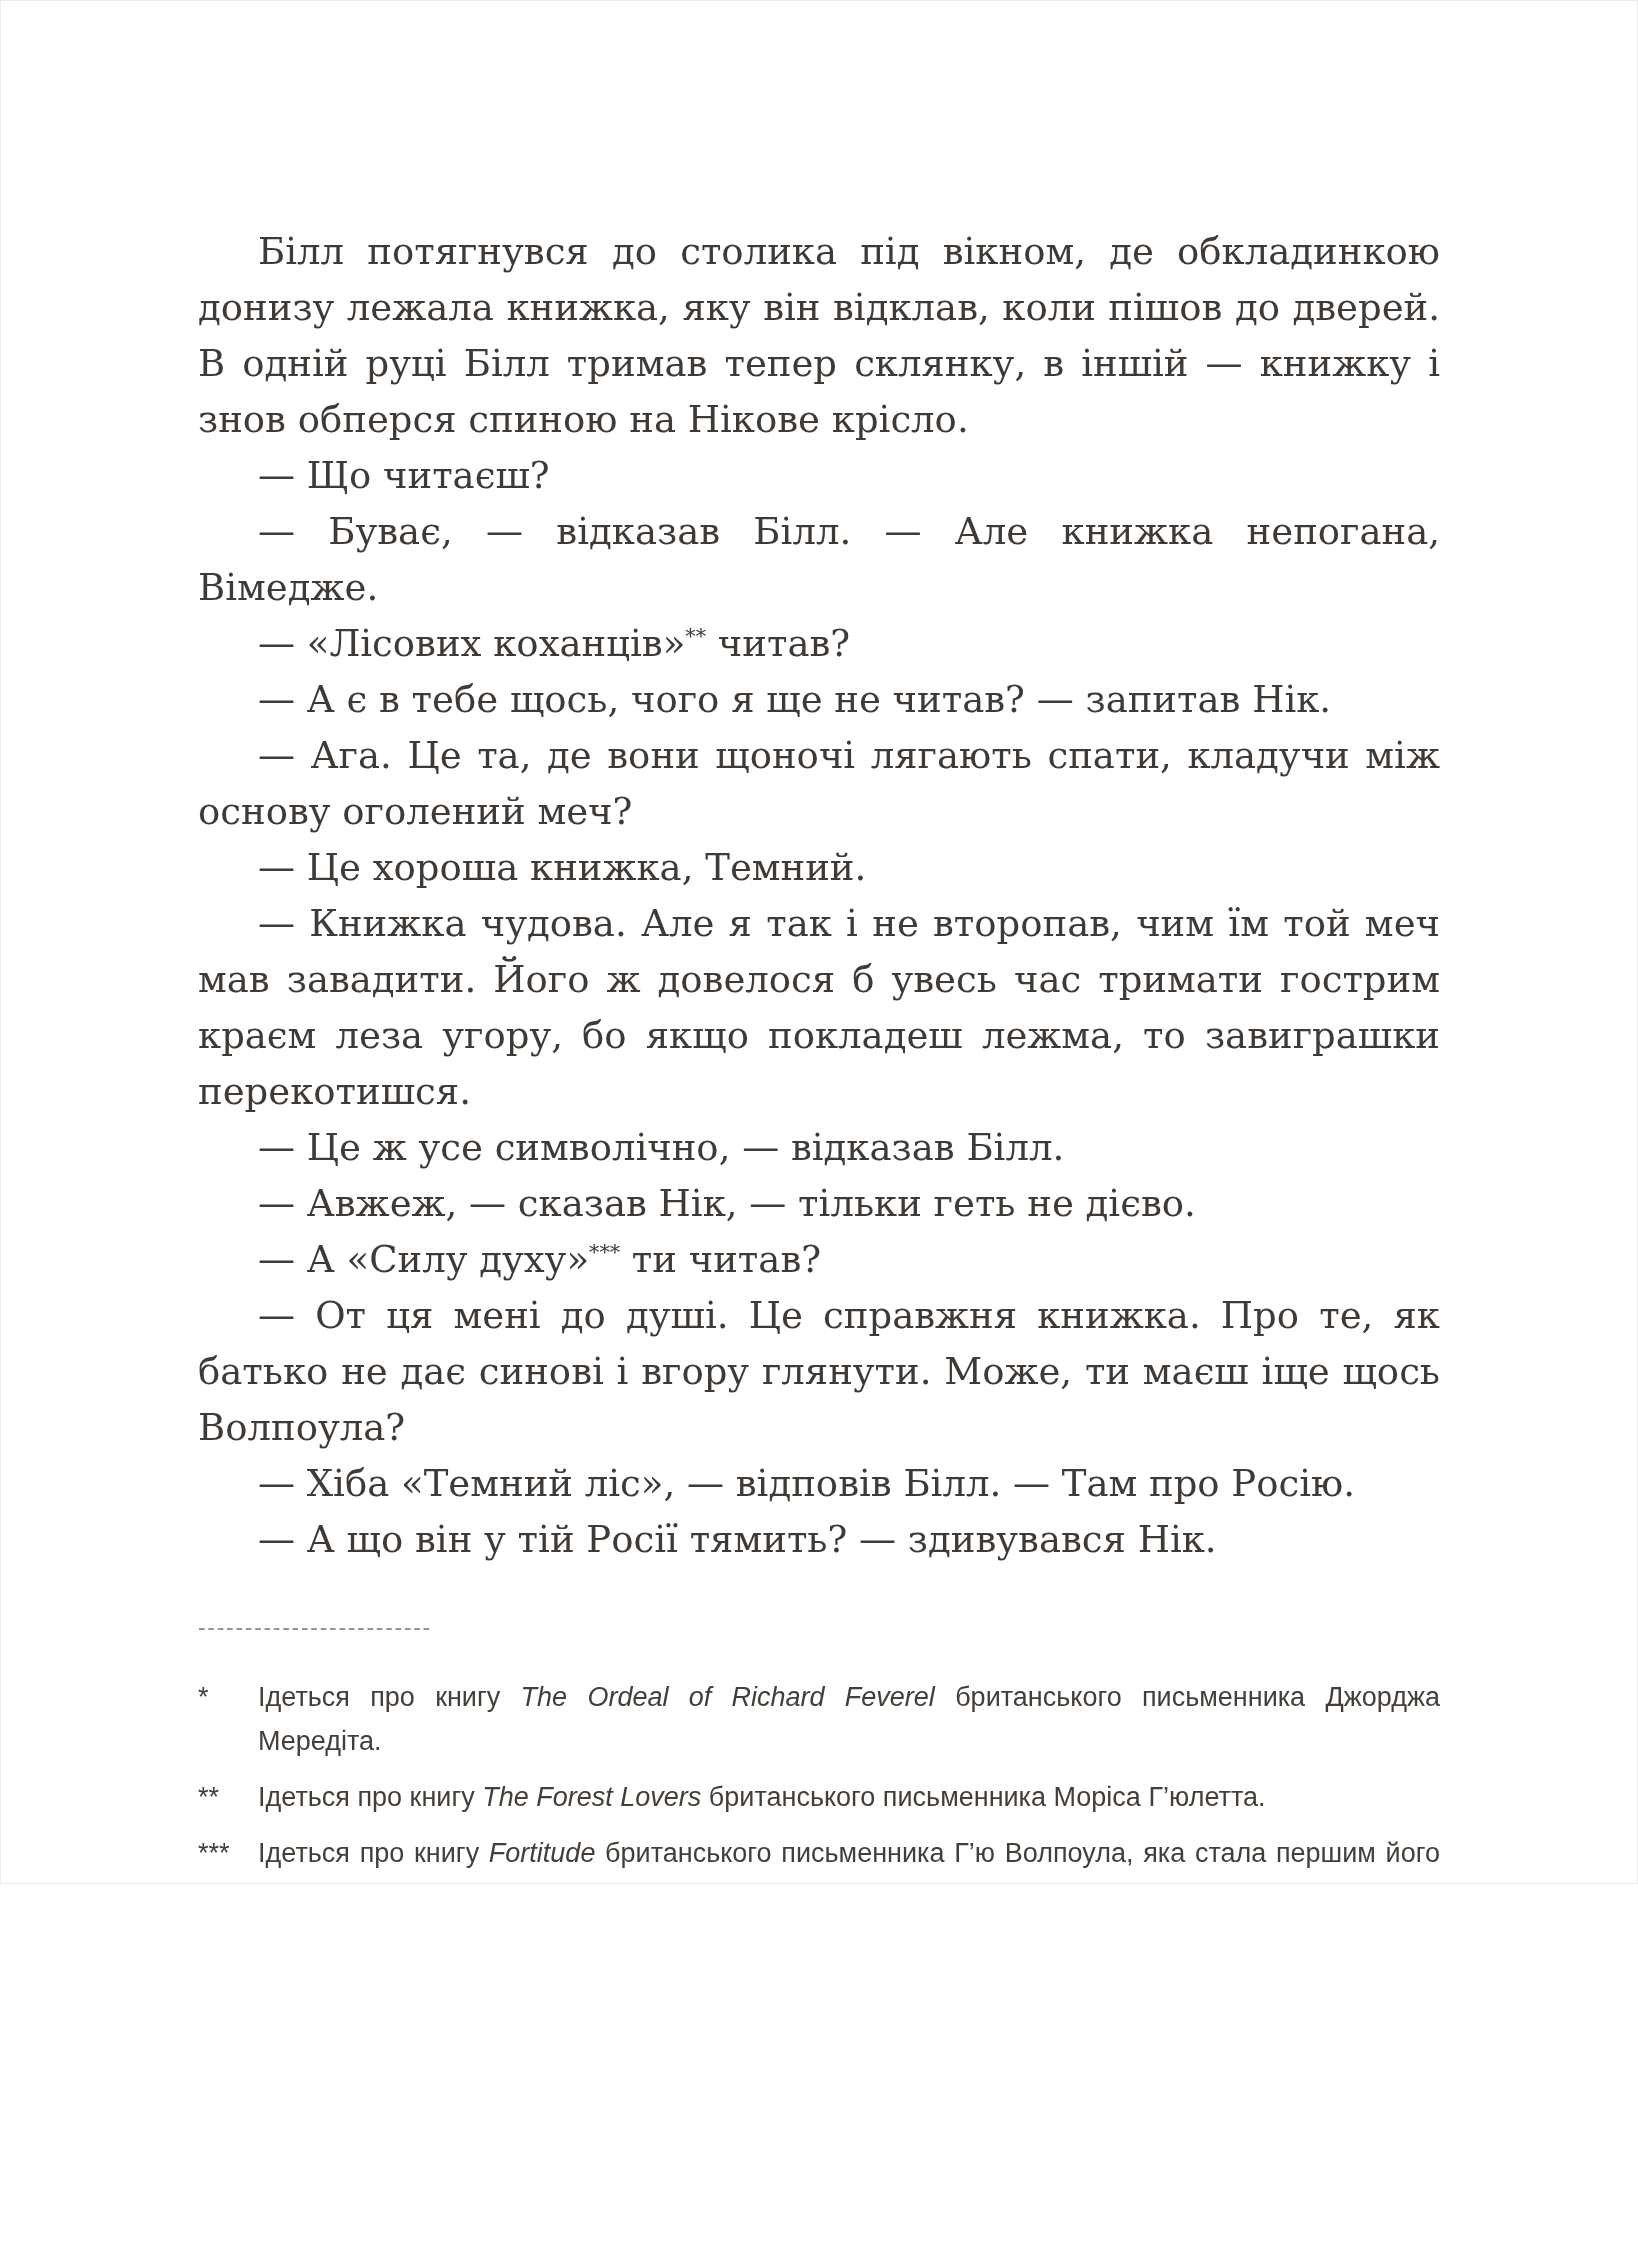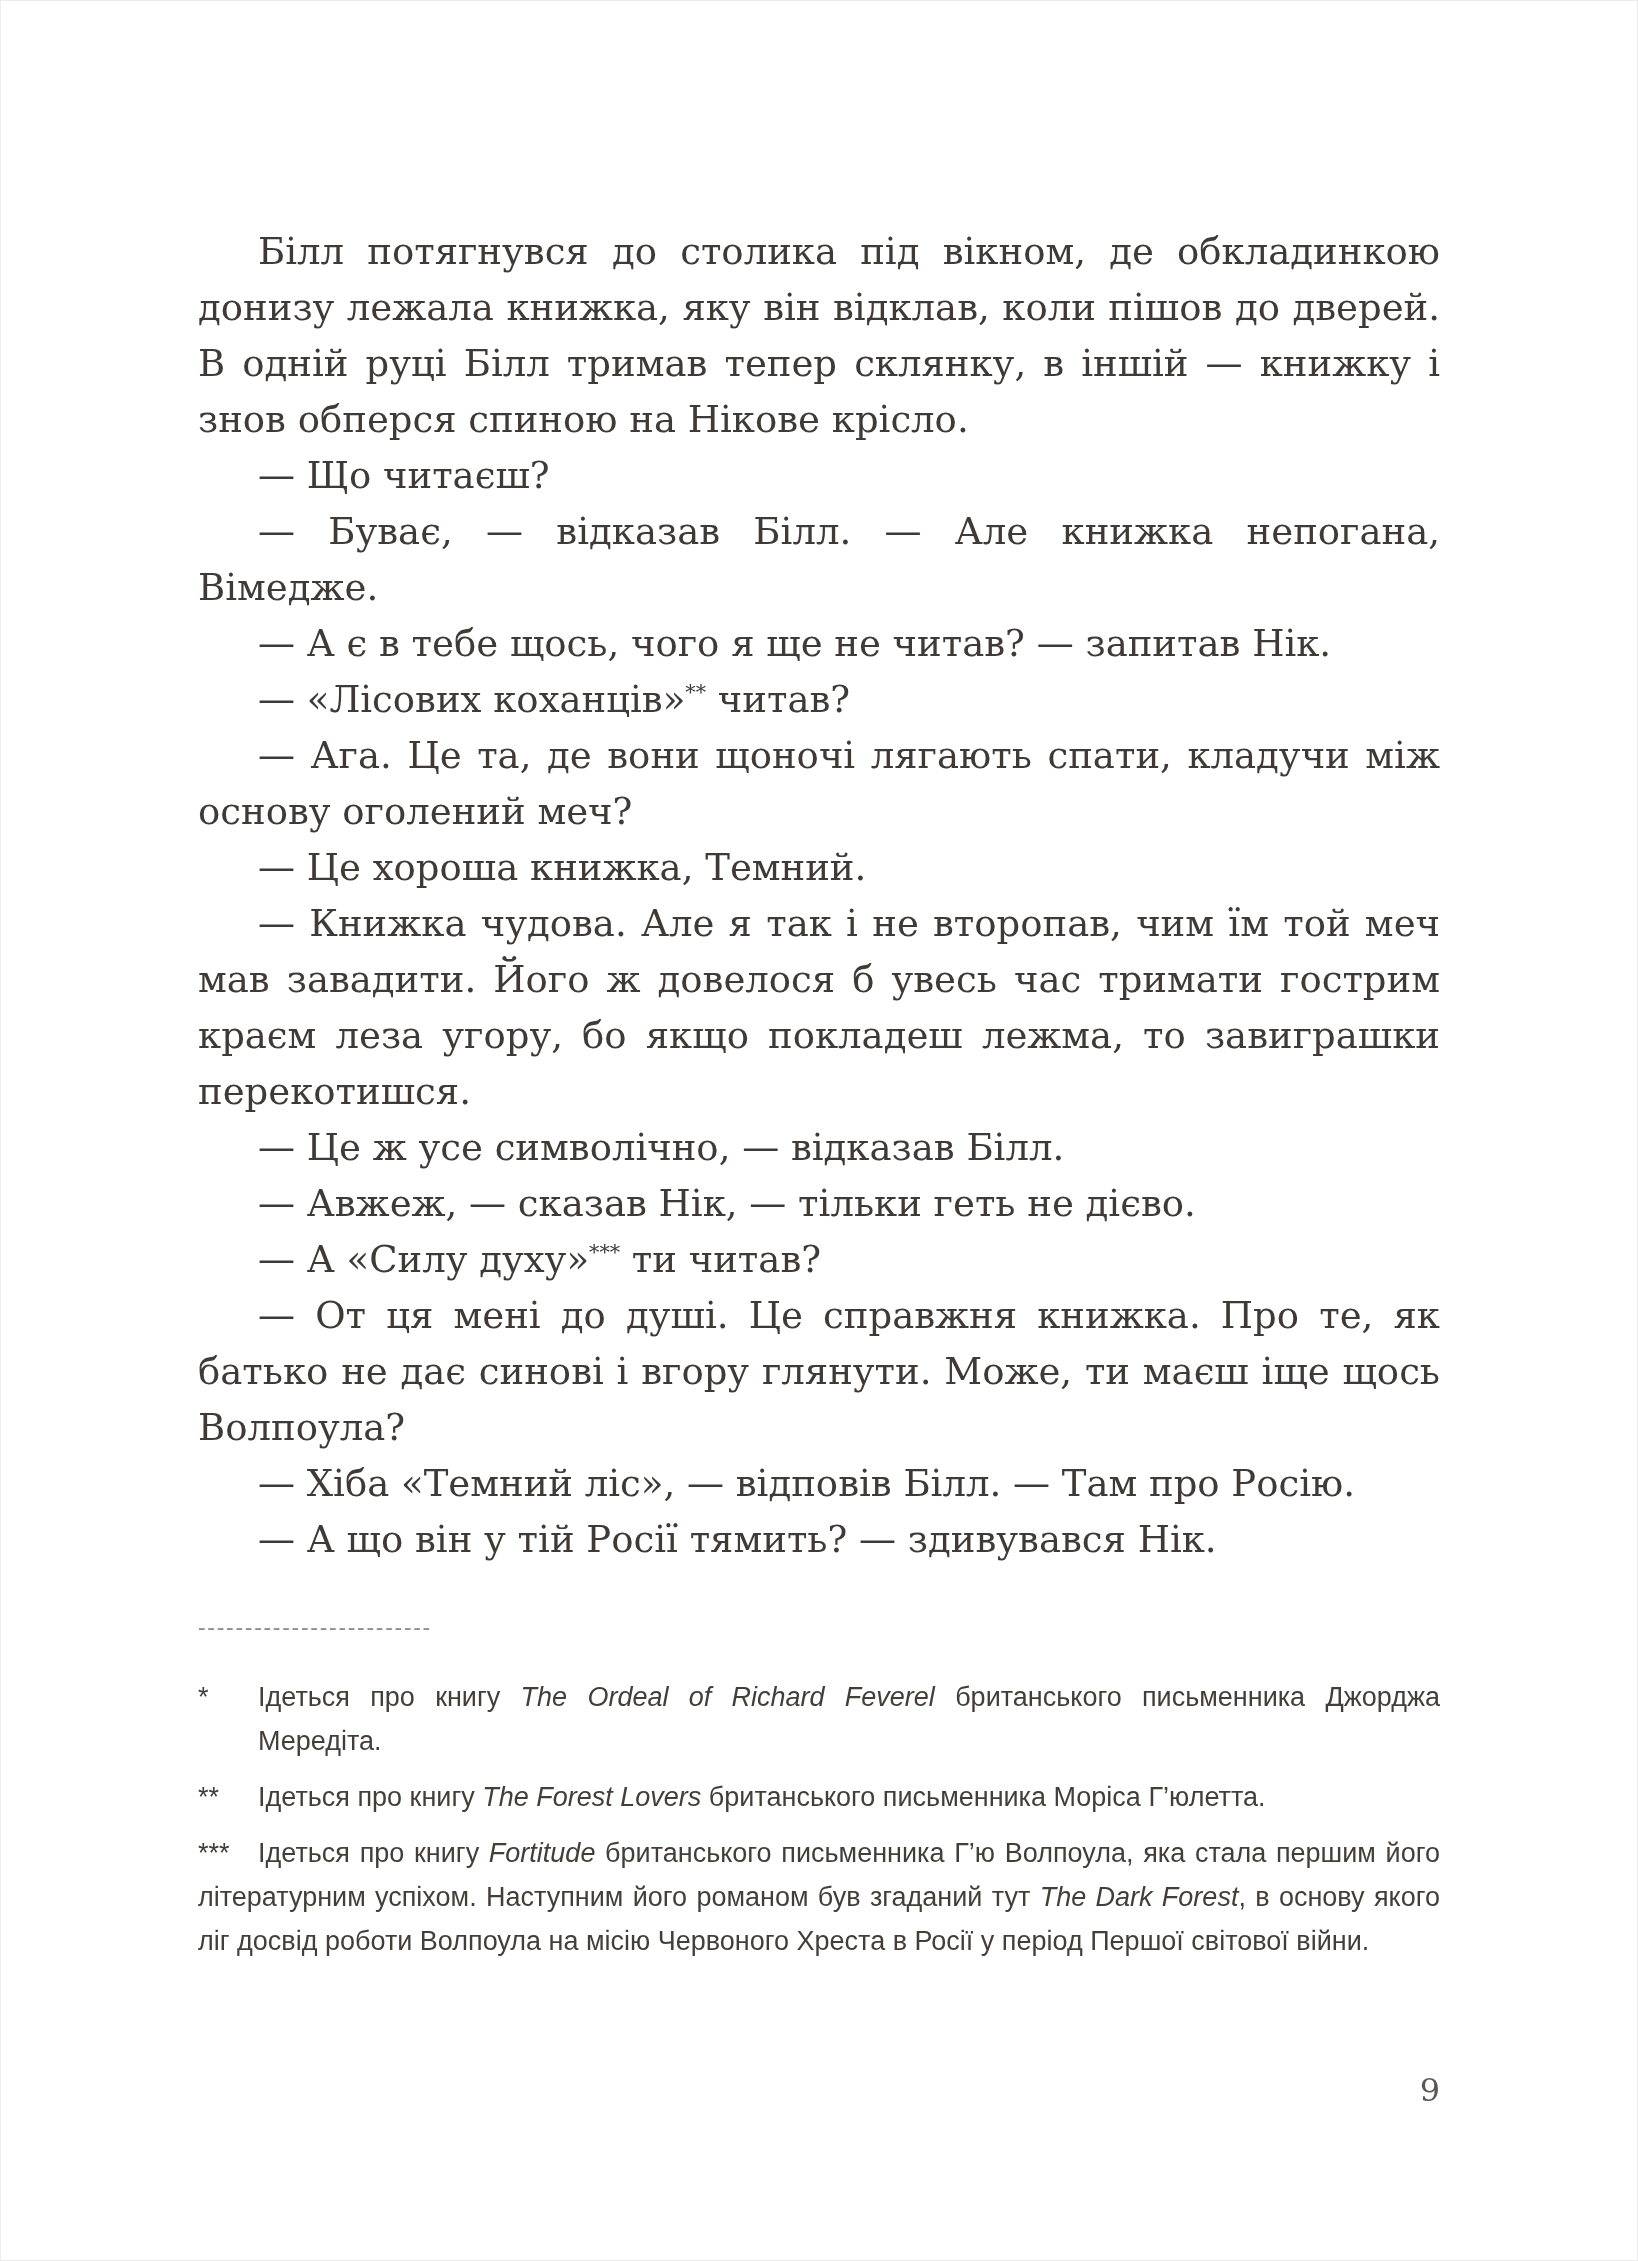--- a/index.html
+++ b/index.html
@@ -7,21 +7,21 @@
     padding: 0;
   }
   body {
     width: 1638px;
     height: 2261px;
     background: #ffffff;
   }
   .page {
     position: relative;
     width: 1638px;
-    height: 2261px;
+    height: 1884px;
     background: #ffffff;
     box-shadow: inset 0 0 0 0.9px #ececec;
     overflow: hidden;
     font-family: "DejaVu Serif", "Liberation Serif", serif;
     color: #3f3a36;
   }
   .text-block {
     position: absolute;
     left: 198px;
     top: 224px;
@@ -88,22 +88,22 @@
 </style>
 </head>
 <body>
 
 <div class="page">
   <main class="text-block">
     <section id="paragraphs" class="paragraphs">
         <p class="para">Білл потягнувся до столика під вікном, де обкладинкою донизу лежала книжка, яку він відклав, коли пішов до дверей. В одній руці Білл тримав тепер склянку, в іншій — книжку і знов обперся спиною на Нікове крісло.</p>
         <p class="para">— Що читаєш?</p>
         <p class="para">— Буває, — відказав Білл. — Але книжка непогана, Вімедже.</p>
+        <p class="para">— «Лісових коханців»<sup>**</sup> читав?</p>
         <p class="para">— А є в тебе щось, чого я ще не читав? — запитав Нік.</p>
-        <p class="para">— «Лісових коханців»<sup>**</sup> читав?</p>
         <p class="para">— Ага. Це та, де вони щоночі лягають спати, кладучи між основу оголений меч?</p>
         <p class="para">— Це хороша книжка, Темний.</p>
         <p class="para">— Книжка чудова. Але я так і не второпав, чим їм той меч мав завадити. Його ж довелося б увесь час тримати гострим краєм леза угору, бо якщо покладеш лежма, то завиграшки перекотишся.</p>
         <p class="para">— Це ж усе символічно, — відказав Білл.</p>
         <p class="para">— Авжеж, — сказав Нік, — тільки геть не дієво.</p>
         <p class="para">— А «Силу духу»<sup>***</sup> ти читав?</p>
         <p class="para">— От ця мені до душі. Це справжня книжка. Про те, як батько не дає синові і вгору глянути. Може, ти маєш іще щось Волпоула?</p>
         <p class="para">— Хіба «Темний ліс», — відповів Білл. — Там про Росію.</p>
         <p class="para">— А що він у тій Росії тямить? — здивувався Нік.</p>
       </section>

